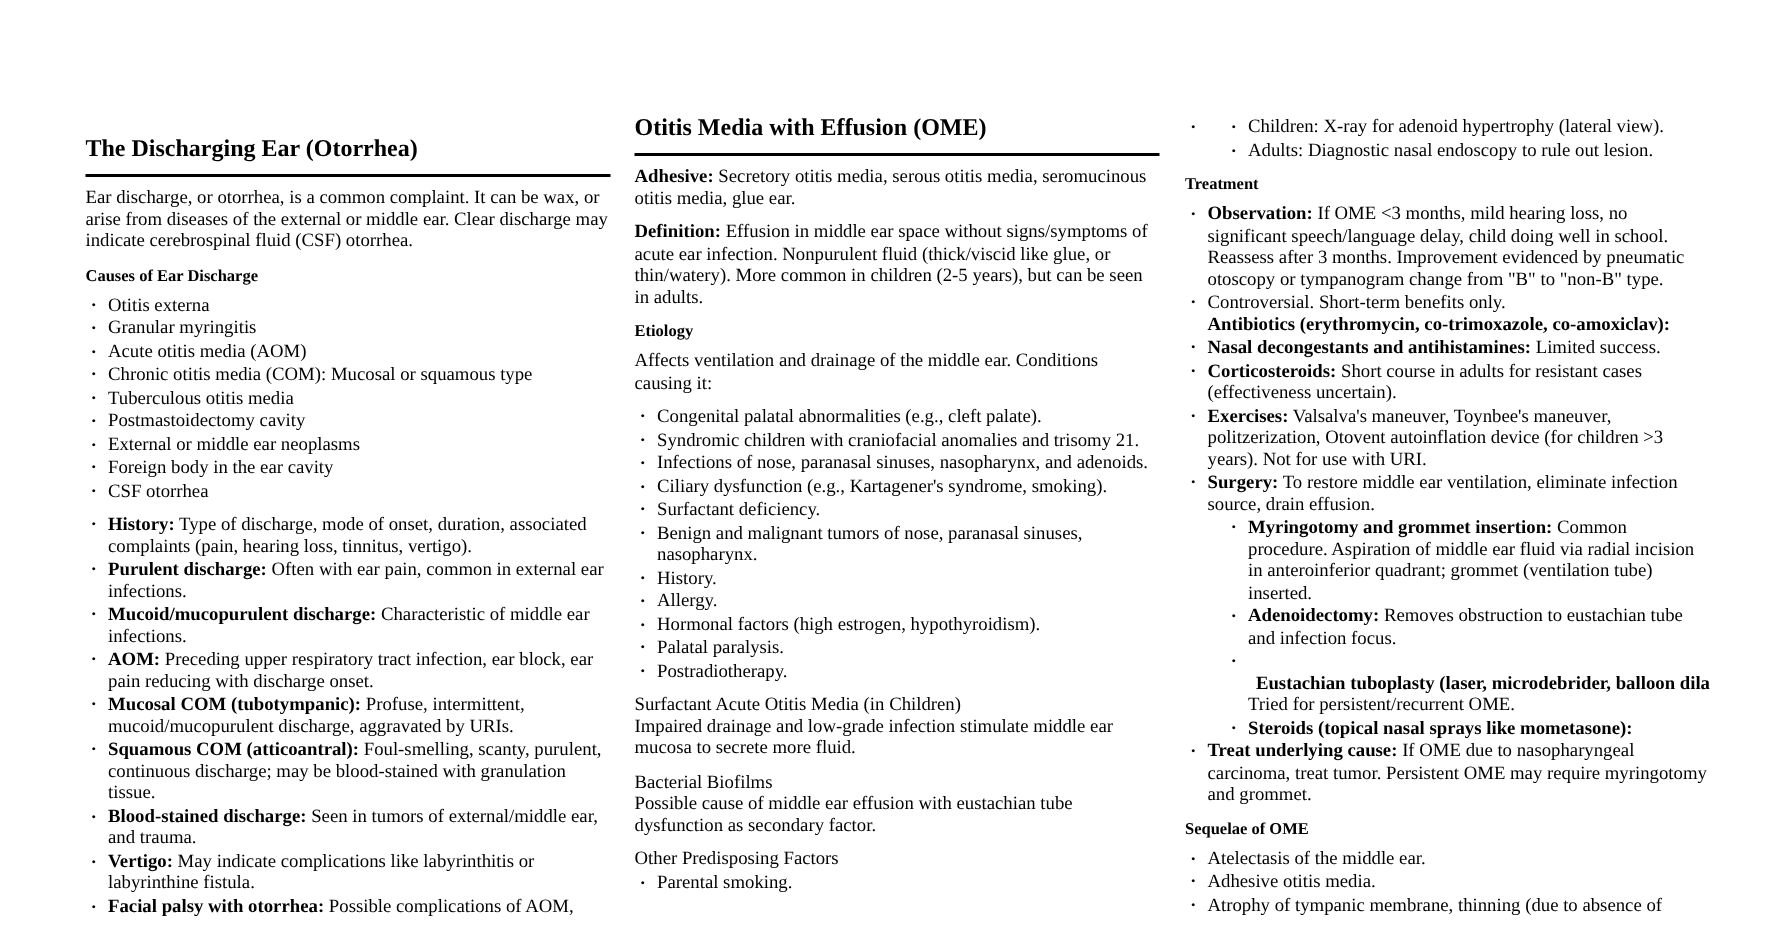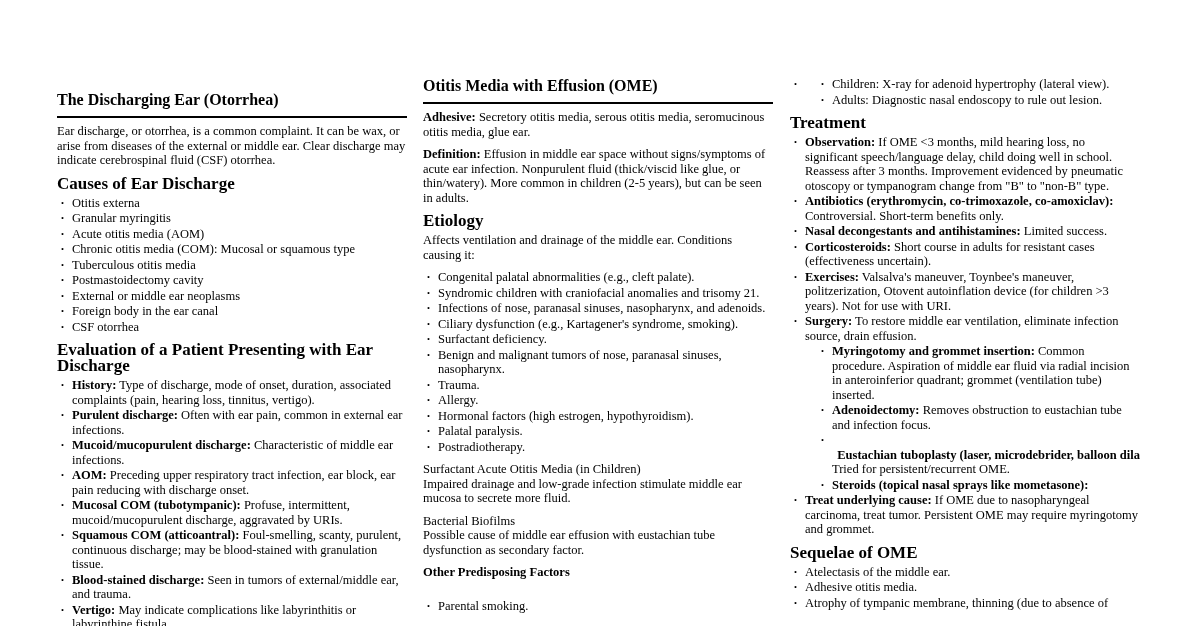--- a/index.html
+++ b/index.html
@@ -8,23 +8,23 @@
     box-sizing:border-box;width:1191px;height:626px;
     padding:76px 0 0 57px;display:flex;align-items:flex-start;
     font-family:"Liberation Serif","DejaVu Serif",serif;
     color:#000000;font-size:12.5px;line-height:14.5px;
   }
   .col{width:350px;flex:0 0 350px;}
   .col-2{margin-left:16px;}
   .col-3{margin-left:17px;}
   .col-1{padding-top:14px;}
   .h1{font-size:16px;line-height:19px;font-weight:700;margin:0 0 6px 0;padding-bottom:7px;border-bottom:2px solid #000000;}
-  .h2{font-size:17px;line-height:16px;font-weight:700;margin:8px 0 4px 0;}
+  .h2{font-size:11px;line-height:16px;font-weight:700;margin:8px 0 4px 0;}
   .p{margin:0 0 8px 0;}
-  .p.tight{margin-bottom:19px;font-weight:bold;}
+  .p.tight{margin-bottom:1px;}
   .list{margin:0 0 8px 0;}
   .lct .list{margin:0 0 0 12px;}
   .li{position:relative;padding-left:15px;margin:1px 0;}
   .bullet{position:absolute;left:4px;top:0;font-size:8.5px;line-height:14.5px;}
   .ln{min-height:0;}
   .ln.empty{height:14.5px;}
   .ln.clip{white-space:nowrap;overflow:hidden;text-align:right;}
   .b{font-weight:700;}
 </style>
 </head>
@@ -76,31 +76,30 @@
         </div>
         <div class="li">
           <span class="bullet">•</span>
           <div class="lct">
             <div class="ln"><span>External or middle ear neoplasms</span></div>
           </div>
         </div>
         <div class="li">
           <span class="bullet">•</span>
           <div class="lct">
-            <div class="ln"><span>Foreign body in the ear canal</span></div>
+            <div class="ln"><span>Foreign body in the ear cavity</span></div>
           </div>
         </div>
         <div class="li">
           <span class="bullet">•</span>
           <div class="lct">
             <div class="ln"><span>CSF otorrhea</span></div>
           </div>
         </div>
       </div>
-      <div class="h2">Evaluation of a Patient Presenting with Ear Discharge</div>
       <div class="list">
         <div class="li">
           <span class="bullet">•</span>
           <div class="lct">
             <div class="ln"><span class="b">History:</span><span> Type of discharge, mode of onset, duration, associated complaints (pain, hearing loss, tinnitus, vertigo).</span></div>
           </div>
         </div>
         <div class="li">
           <span class="bullet">•</span>
           <div class="lct">
@@ -196,21 +195,21 @@
         </div>
         <div class="li">
           <span class="bullet">•</span>
           <div class="lct">
             <div class="ln"><span>Benign and malignant tumors of nose, paranasal sinuses, nasopharynx.</span></div>
           </div>
         </div>
         <div class="li">
           <span class="bullet">•</span>
           <div class="lct">
-            <div class="ln"><span>Trauma.</span></div>
+            <div class="ln"><span>History.</span></div>
           </div>
         </div>
         <div class="li">
           <span class="bullet">•</span>
           <div class="lct">
             <div class="ln"><span>Allergy.</span></div>
           </div>
         </div>
         <div class="li">
           <span class="bullet">•</span>
@@ -277,22 +276,22 @@
       <div class="list">
         <div class="li">
           <span class="bullet">•</span>
           <div class="lct">
             <div class="ln"><span class="b">Observation:</span><span> If OME &lt;3 months, mild hearing loss, no significant speech/language delay, child doing well in school. Reassess after 3 months. Improvement evidenced by pneumatic otoscopy or tympanogram change from "B" to "non-B" type.</span></div>
           </div>
         </div>
         <div class="li">
           <span class="bullet">•</span>
           <div class="lct">
+            <div class="ln"><span>Controversial. Short-term benefits only.</span></div>
             <div class="ln"><span class="b">Antibiotics (erythromycin, co-trimoxazole, co-amoxiclav):</span></div>
-            <div class="ln"><span>Controversial. Short-term benefits only.</span></div>
           </div>
         </div>
         <div class="li">
           <span class="bullet">•</span>
           <div class="lct">
             <div class="ln"><span class="b">Nasal decongestants and antihistamines:</span><span> Limited success.</span></div>
           </div>
         </div>
         <div class="li">
           <span class="bullet">•</span>

